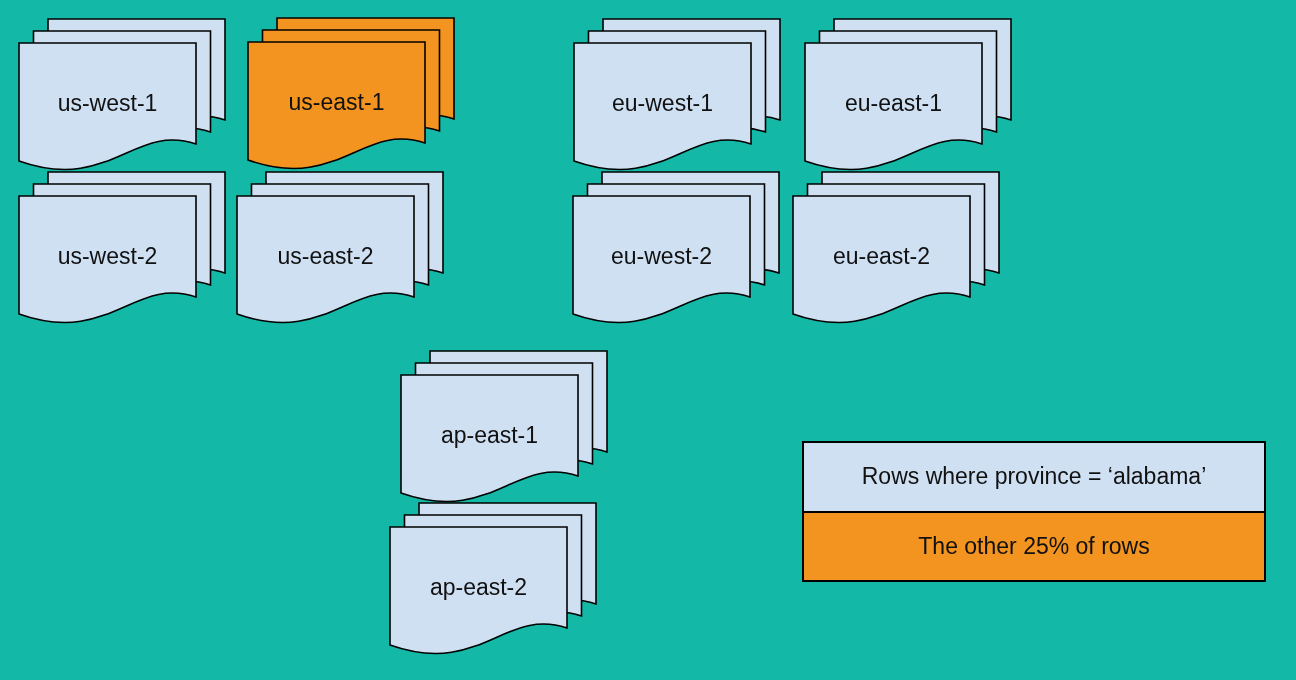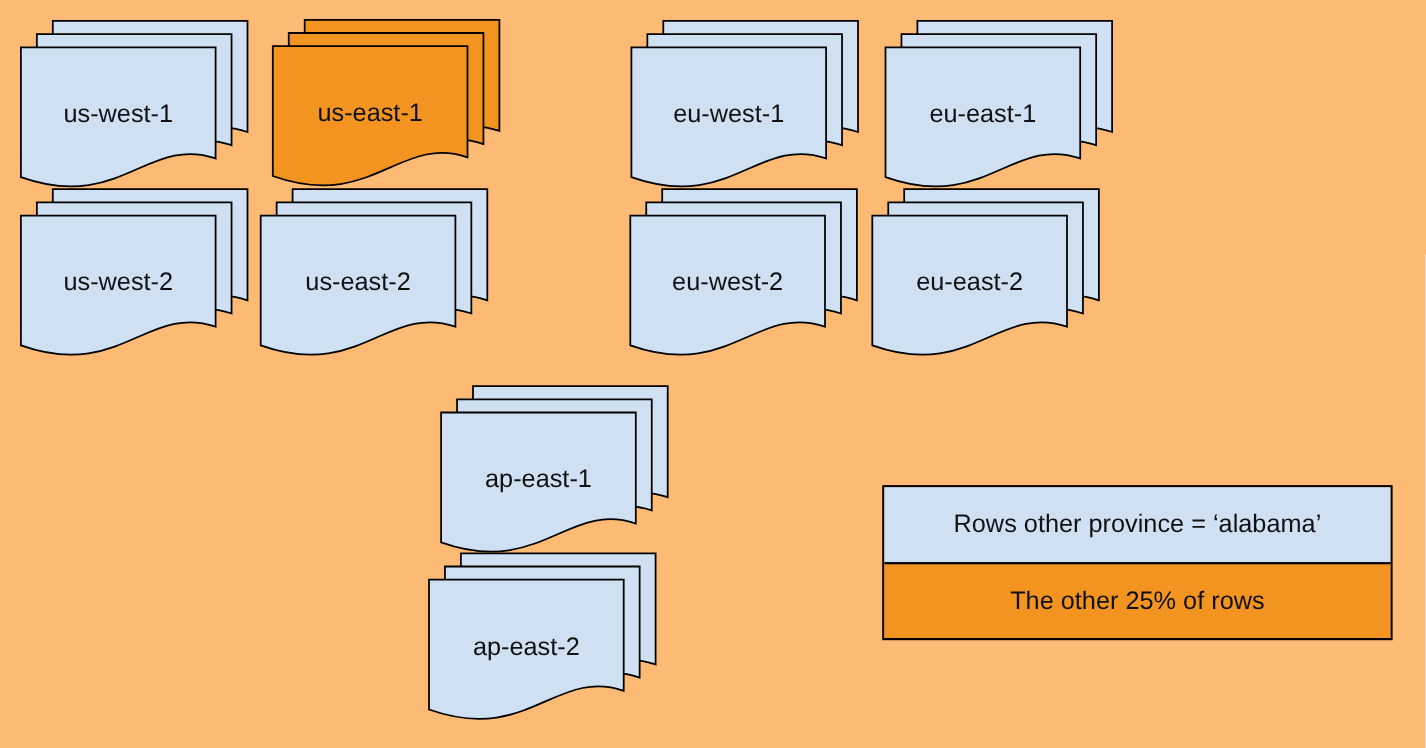--- a/index.html
+++ b/index.html
@@ -5,21 +5,21 @@
   html, body {
     margin: 0;
     padding: 0;
     background: #ffffff;
     font-family: "Liberation Sans", sans-serif;
   }
   .canvas {
     position: relative;
     width: 1296px;
     height: 680px;
-    background: #fdba74;
+    background: #14b8a6;
     overflow: hidden;
   }
   .stack {
     position: absolute;
     overflow: visible;
   }
   .doc {
     stroke: #000000;
     stroke-width: 1.6;
   }
@@ -112,19 +112,19 @@
       <svg class="stack" width="206" height="158" viewBox="0 0 206 158" xmlns="http://www.w3.org/2000/svg" style="left: 390px; top: 503px;">
     <path class="doc doc-back" d="M 0 0 L 177 0 L 177 101 C 115 80 90 150 0 118 Z" transform="translate(29,0)" fill="#cfe0f3"></path>
     <path class="doc doc-mid" d="M 0 0 L 177 0 L 177 101 C 115 80 90 150 0 118 Z" transform="translate(14.5,12)" fill="#cfe0f3"></path>
     <path class="doc doc-front" d="M 0 0 L 177 0 L 177 101 C 115 80 90 150 0 118 Z" transform="translate(0,24)" fill="#cfe0f3"></path>
     <text class="doc-label" x="88.5" y="92" text-anchor="middle">ap-east-2</text>
   </svg>
     </div>
 
   <div class="legend">
     <div class="legend-row" id="legend-row-0" style="background: rgb(207, 224, 243);">
-      <span>Rows other province = ‘alabama’</span>
+      <span>Rows where province = ‘alabama’</span>
     </div>
     <div class="legend-row" id="legend-row-1" style="background: rgb(242, 148, 31);">
       <span>The other 25% of rows</span>
     </div>
   </div>
 </div>
 
 </body></html>

